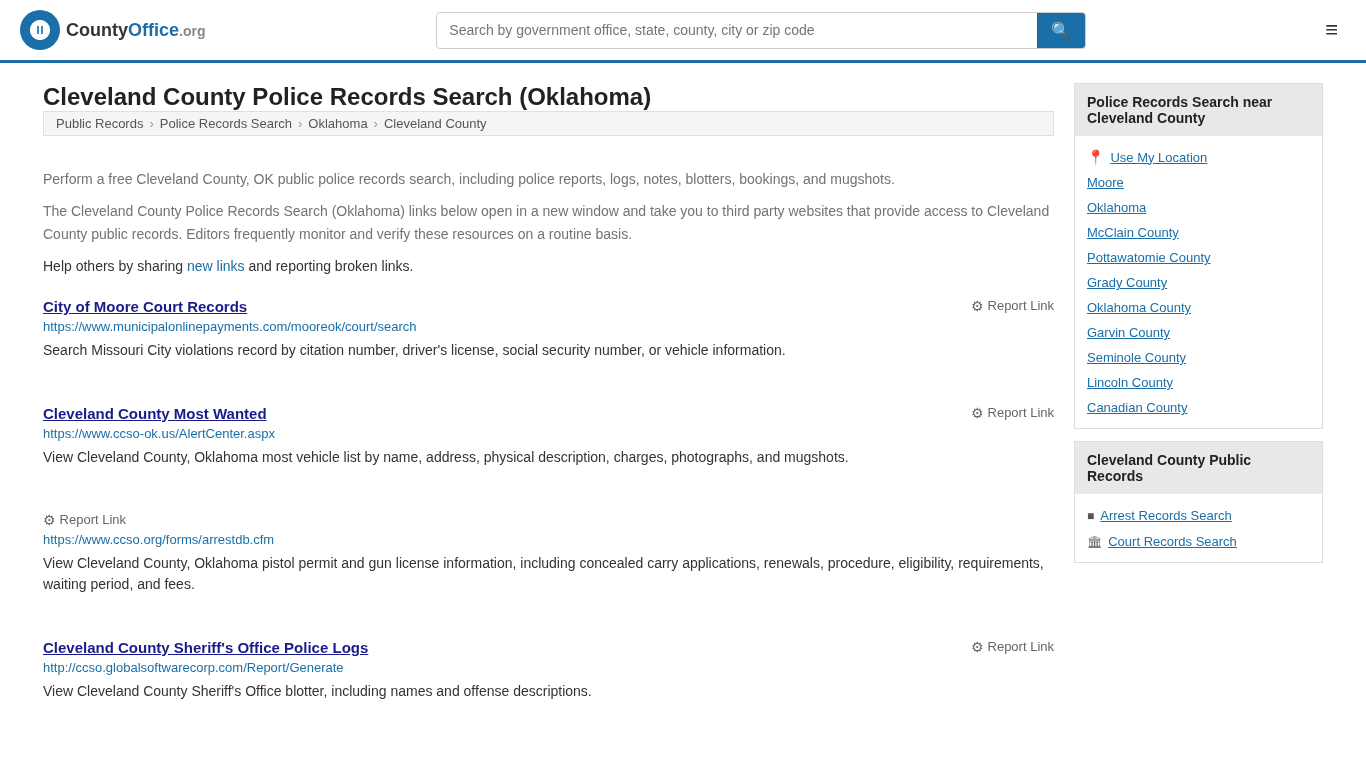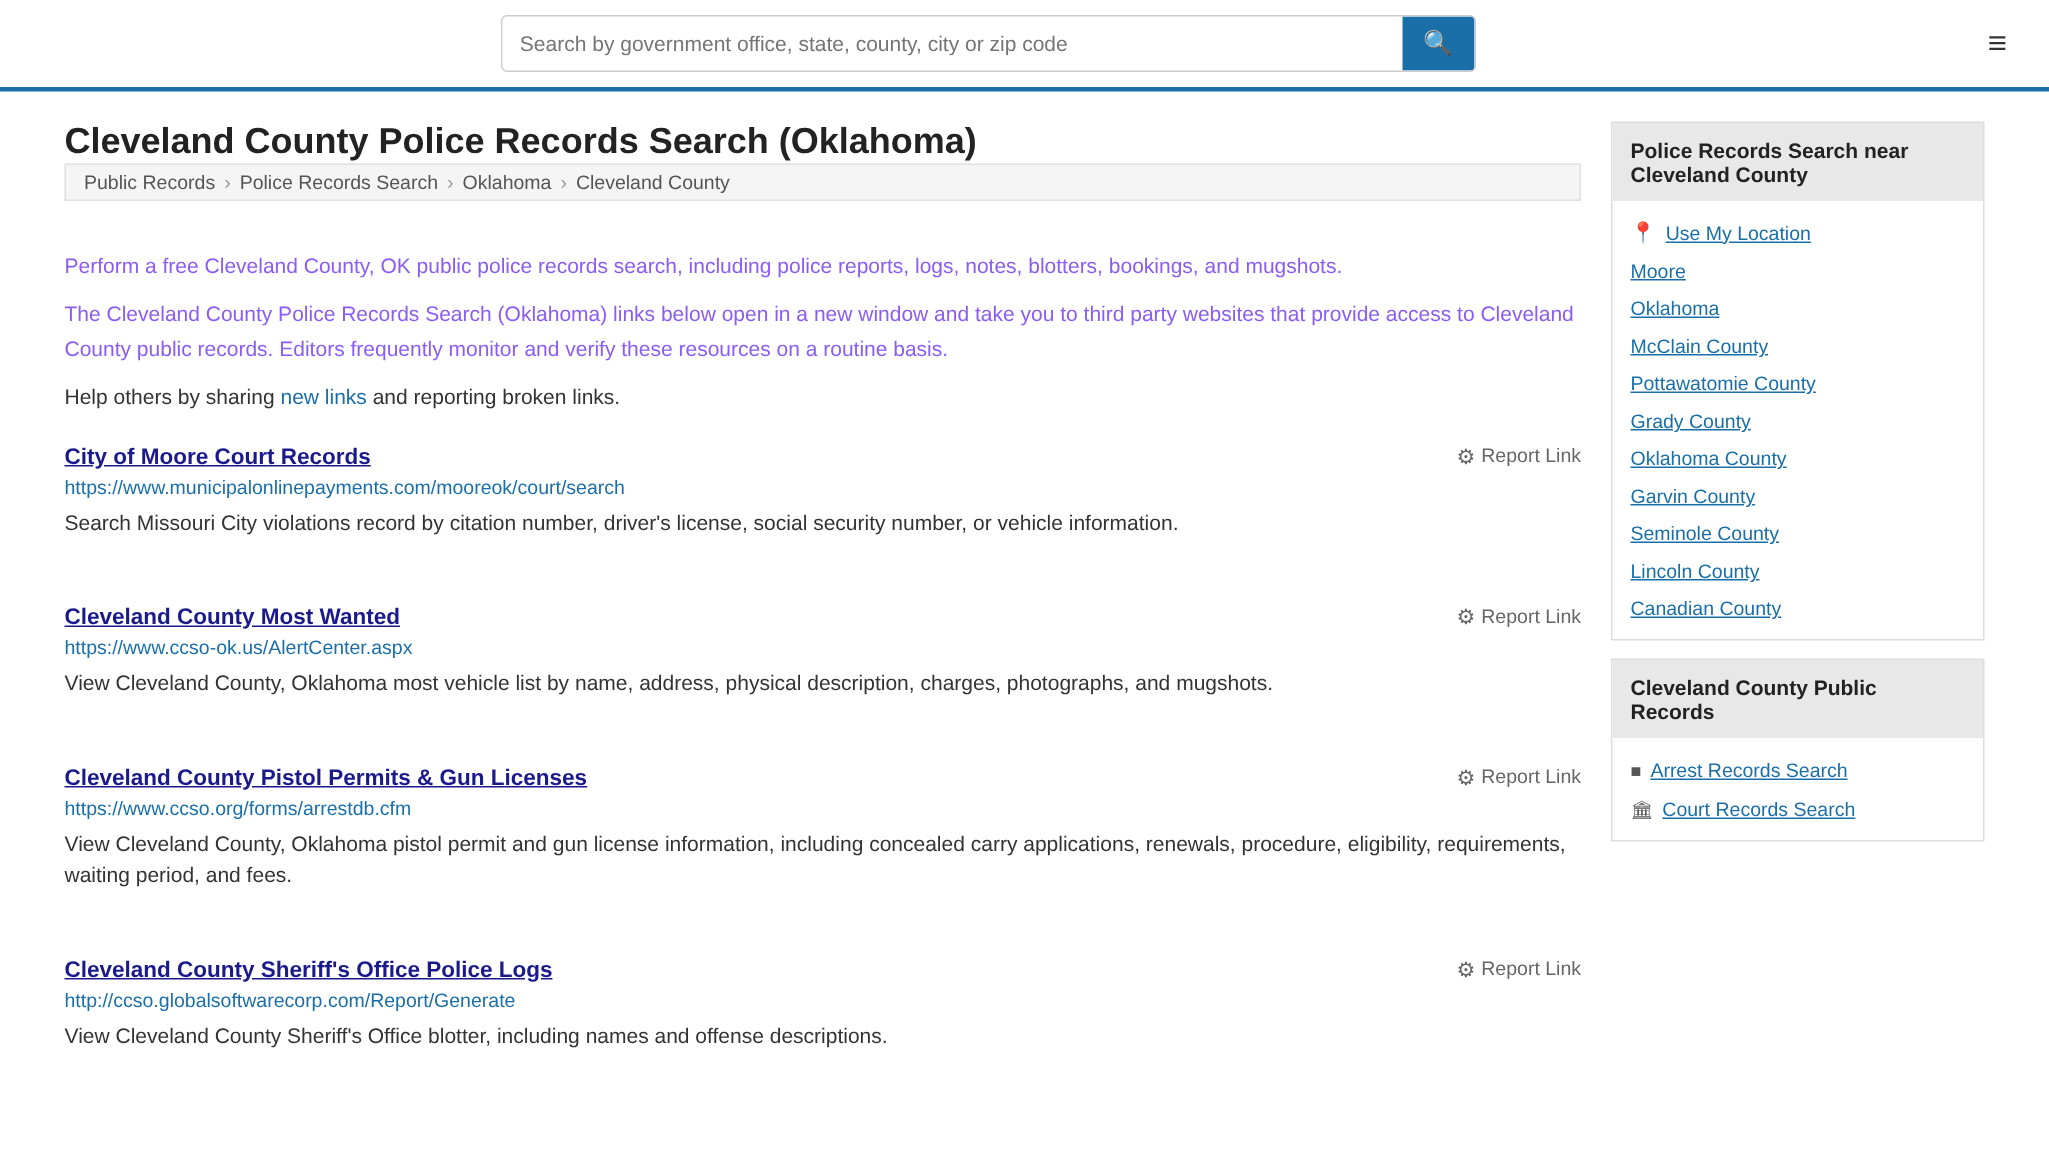--- a/index.html
+++ b/index.html
@@ -96,21 +96,21 @@
       align-items: center;
     }
     .breadcrumb a {
       color: #555;
       text-decoration: none;
     }
     .breadcrumb-sep { color: #999; }
 
     .intro-text {
       font-size: 14px;
-      color: #8b5cf6;
+      color: #737373;
       line-height: 1.6;
       margin-bottom: 10px;
     }
     .help-text {
       font-size: 14px;
       color: #333;
       line-height: 1.6;
       margin-bottom: 20px;
     }
     .help-text a { color: #1a6fa8; text-decoration: none; }
@@ -198,20 +198,33 @@
       color: #1a6fa8;
       text-decoration: underline;
       font-size: 13px;
       cursor: pointer;
     }
   </style>
 </head>
 <body>
 
 <header class="header">
+  <div class="logo-area">
+    <div class="logo-circle">
+      <svg width="24" height="24" viewBox="0 0 24 24" fill="none">
+        <circle cx="12" cy="12" r="10" fill="white" opacity="0.2"></circle>
+        <path d="M12 2C6.48 2 2 6.48 2 12s4.48 10 10 10 10-4.48 10-10S17.52 2 12 2zm-1 14H9V8h2v8zm4 0h-2V8h2v8z" fill="white"></path>
+        <circle cx="12" cy="12" r="9" stroke="white" stroke-width="1.5" fill="none"></circle>
+        <path d="M8 7 L8 17 M12 7 L12 17 M16 7 L16 17" stroke="white" stroke-width="1.5"></path>
+      </svg>
+    </div>
+    <div>
+      <span style="font-size:18px;font-weight:bold;color:#333;">County<span style="color:#1a6fa8;">Office</span><span style="color:#888;font-size:14px;">.org</span></span>
+    </div>
+  </div>
 
   <div class="search-area">
     <input type="text" placeholder="Search by government office, state, county, city or zip code" style="">
     <button class="search-btn">🔍</button>
   </div>
 
   <button class="menu-btn">≡</button>
 </header>
 
 <div class="main-container">
@@ -257,21 +270,20 @@
             <span class="report-icon">⚙</span>
             <span>Report Link</span>
           </span>
         </div>
         <div class="result-url">https://www.ccso-ok.us/AlertCenter.aspx</div>
         <div class="result-desc">View Cleveland County, Oklahoma most vehicle list by name, address, physical description, charges, photographs, and mugshots.</div>
       </div>
 
       <div class="result-item">
         <div class="result-header">
-          <span class="result-title">Cleveland County Pistol Permits &amp; Gun Licenses</span>
           <span class="report-link">
             <span class="report-icon">⚙</span>
             <span>Report Link</span>
           </span>
         </div>
         <div class="result-url">https://www.ccso.org/forms/arrestdb.cfm</div>
         <div class="result-desc">View Cleveland County, Oklahoma pistol permit and gun license information, including concealed carry applications, renewals, procedure, eligibility, requirements, waiting period, and fees.</div>
       </div>
 
       <div class="result-item">

